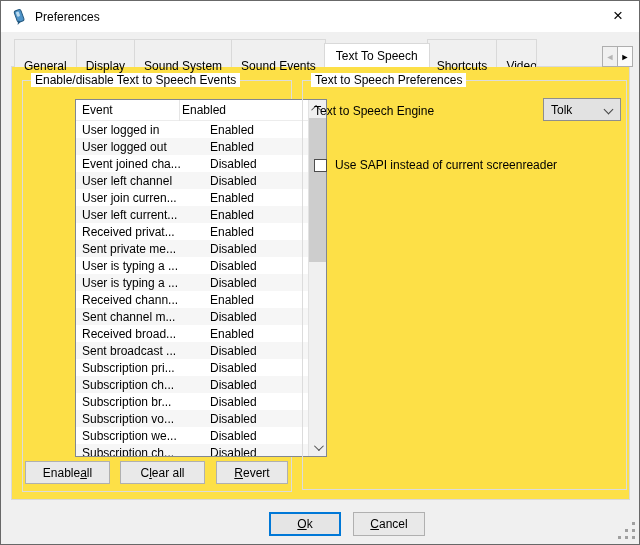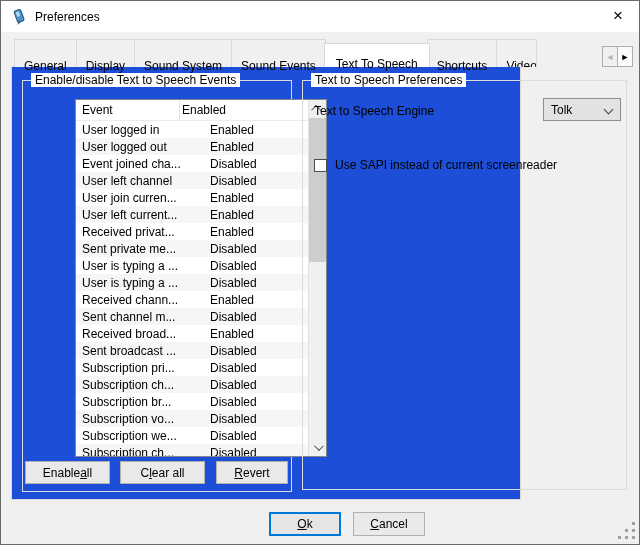--- a/index.html
+++ b/index.html
@@ -15,33 +15,33 @@
   .win-title { position:absolute; left:34px; top:9px; font-size:12px; }
   .close-btn { position:absolute; right:0; top:0; width:42px; height:30px;
                display:flex; align-items:center; justify-content:center;
                font-size:17px; font-weight:300; cursor:default; }
 
   
   .tabstrip { position:absolute; left:13px; top:45px; height:21px; display:flex; align-items:flex-end; z-index:3; }
   .tab { height:28px; padding:19px 9px 0 9px; background:#f0f0f0; border:1px solid #d9d9d9;
          border-bottom:none; margin-left:-1px; font-size:12px; white-space:nowrap; text-align:center; }
   .tab:first-child { margin-left:0; }
-  .tab.active { height:24px; padding:13px 11px 0 11px; background:#ffffff; margin:0 -2px;
+  .tab.active { height:24px; padding:5px 11px 0 11px; background:#ffffff; margin:0 -2px;
                 position:relative; z-index:4; border-color:#d9d9d9; }
   .tab.cut { width:41px; overflow:hidden; }
   .tab-arrows { position:absolute; left:601px; top:45px; height:21px; display:flex; z-index:5; }
   .tab-scroll { width:16px; height:21px; background:#f0f0f0; border:1px solid #aeaeae;
                 display:flex; align-items:center; justify-content:center; font-size:9px; }
   .tab-scroll + .tab-scroll { margin-left:-1px; background:#fbfbfb; }
   .arrow-glyph-disabled { color:#b4b4b4; }
   .arrow-glyph { color:#000; }
 
   
-  .tabpage { position:absolute; left:10px; top:65px; width:510px; height:434px;
-             background:#1d4ed8; border:1px solid #d9d9d9; z-index:2; }
+  .tabpage { position:absolute; left:10px; top:65px; width:619px; height:434px;
+             background:#fde047; border:1px solid #d9d9d9; z-index:2; }
 
   .groupbox { position:absolute; border:1px solid #dcdcdc; }
   .groupbox .gb-label { position:absolute; top:-8px; left:8px; background:#ffffff; padding:0 4px; font-size:12px; white-space:nowrap; }
   .gb-left  { left:10px; top:13px; width:270px; height:412px; }
   .gb-right { left:290px; top:13px; width:325px; height:410px; }
 
   
   .listview { position:absolute; left:11px; top:18px; width:252px; height:358px;
               border:1px solid #828790; background:#fff; overflow:hidden;margin-left:41px; }
   .lv-header { position:absolute; left:0; top:0; right:18px; height:21px; background:#fff;

